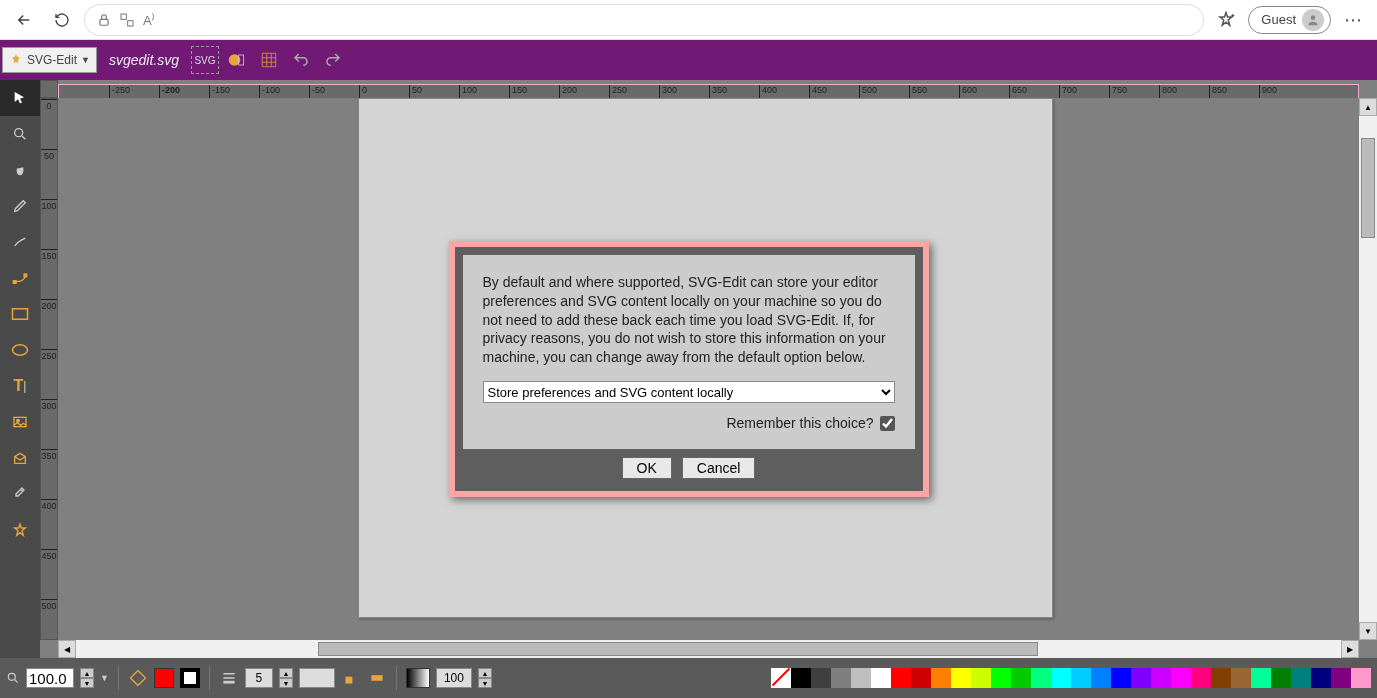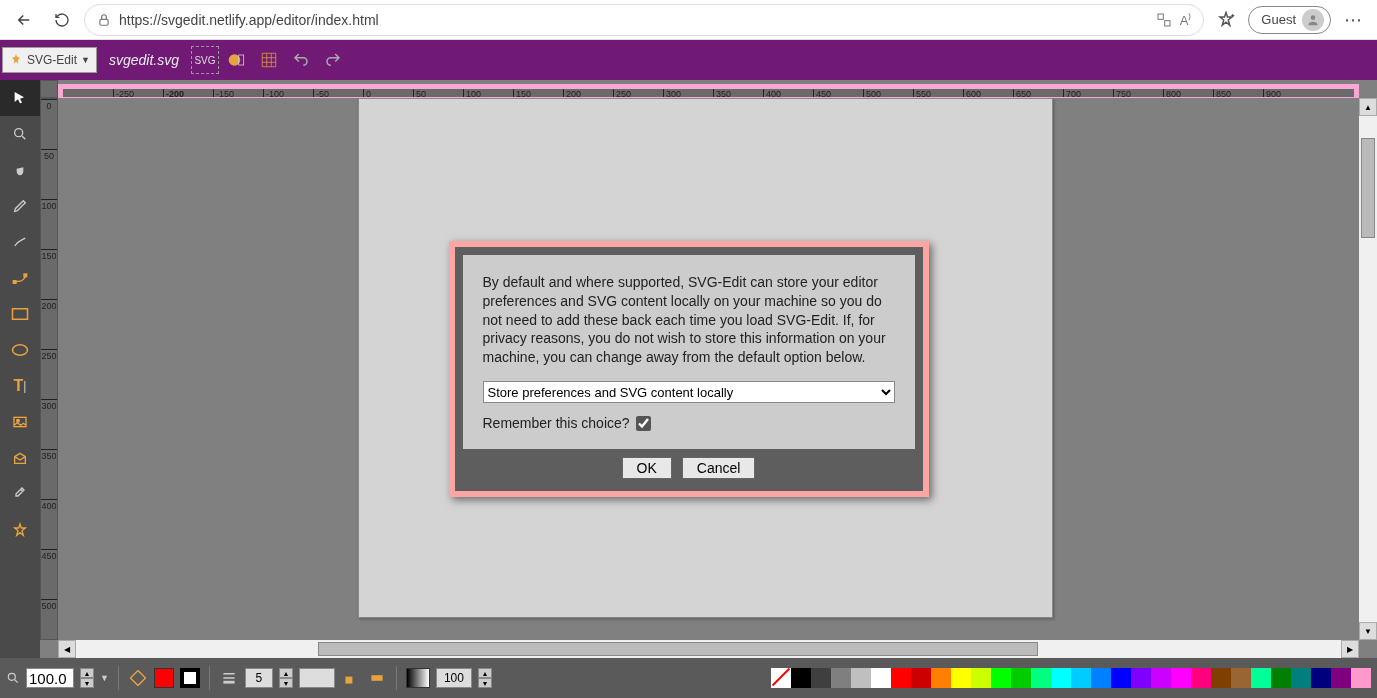--- a/index.html
+++ b/index.html
@@ -16,21 +16,21 @@
 .logo-btn svg { width: 14px; height: 14px; }
 .file-name { color: #eee; font-size: 14px; font-style: italic; padding: 0 8px; }
 .tb-icon { width: 28px; height: 28px; display: flex; align-items: center; justify-content: center; color: #ddd; }
 .tb-icon.gold { color: #e8a33d; }
 .left-toolbar { position: absolute; left: 0; top: 40px; bottom: 40px; width: 40px; background: #4a4a4a; display: flex; flex-direction: column; }
 .lt-btn { width: 40px; height: 36px; display: flex; align-items: center; justify-content: center; color: #ddd; }
 .lt-btn.active { background: #2a2a2a; color: #fff; }
 .lt-btn.gold { color: #e8a33d; }
 .canvas-area { position: absolute; left: 40px; right: 0; top: 40px; bottom: 40px; background: #808080; }
 .ruler-corner { position: absolute; left: 0; top: 0; width: 18px; height: 18px; background: #6a6a6a; border: 1px solid #555; }
-.ruler-h { position: absolute; left: 18px; right: 18px; top: 4px; height: 18px; background: #6a6a6a; border: 5px solid #f9a8d4; overflow: hidden; }
+.ruler-h { position: absolute; left: 18px; right: 18px; top: 4px; height: 18px; background: #6a6a6a; border: 1px solid #f9a8d4; overflow: hidden; }
 .ruler-h-inner { position: relative; height: 100%; }
 .ruler-h-tick { position: absolute; top: 0; font-size: 9px; color: #222; border-left: 1px solid #222; height: 100%; padding-left: 2px; }
 .ruler-v { position: absolute; top: 18px; bottom: 18px; left: 0; width: 18px; background: #6a6a6a; border: 1px solid #555; overflow: hidden; }
 .ruler-v-inner { position: relative; width: 100%; }
 .ruler-v-tick { position: absolute; left: 0; font-size: 9px; color: #222; border-top: 1px solid #222; width: 100%; padding-top: 1px; text-align: center; }
 .workspace { position: absolute; left: 18px; right: 18px; top: 18px; bottom: 18px; background: #808080; overflow: hidden; }
 .canvas-page { position: absolute; background: #d4d4d4; border: 1px solid #888; box-shadow: 1px 1px 3px rgba(0,0,0,0.3); }
 .vscroll { position: absolute; right: 0; top: 18px; bottom: 18px; width: 18px; background: #f0f0f0; }
 .vscroll-btn { height: 18px; background: #ddd; border: 1px solid #aaa; display: flex; align-items: center; justify-content: center; font-size: 8px; }
 .vscroll-thumb { position: absolute; left: 2px; right: 2px; top: 40px; height: 100px; background: #bbb; border: 1px solid #888; }
@@ -48,21 +48,21 @@
 .sw-input { width: 28px; height: 20px; font-size: 12px; background: #ddd; border: 1px solid #888; text-align: center; }
 .palette-strip { display: flex; margin-left: auto; }
 .pal { width: 20px; height: 20px; }
 .no-fill { background: #fff; position: relative; }
 .no-fill::after { content: ''; position: absolute; left: -2px; top: 8px; width: 24px; height: 2px; background: red; transform: rotate(-45deg); }
 .dialog-overlay { position: absolute; inset: 0; display: flex; align-items: center; justify-content: center; }
 .dialog { width: 480px; background: #5e5e5e; border: 6px solid #fca5a5; box-shadow: 3px 3px 8px rgba(0,0,0,0.5); padding: 8px; }
 .dialog-body { background: #ccc; padding: 18px 20px; font-size: 14px; color: #222; }
 .dialog-body p { line-height: 1.35; margin-bottom: 14px; }
 .dialog-body select { width: 100%; font-size: 13px; height: 22px; background: #fff; border: 1px solid #888; margin-bottom: 12px; }
-.remember { display: flex; align-items: center; gap: 6px; font-size: 14px; }
+.remember { display: flex; align-items: center; gap: 6px; font-size: 14px; justify-content: flex-end; }
 .remember input { width: 15px; height: 15px; accent-color: #555; }
 .dialog-buttons { display: flex; justify-content: center; gap: 10px; padding: 8px 0 4px; }
 .dialog-buttons button { padding: 2px 14px; font-size: 14px; background: #e8e8e8; border: 1px solid #666; }
 .grad-swatch { width: 24px; height: 20px; background: linear-gradient(to right, #000, #fff); border: 1px solid #333; }
 </style>
 </head>
 <body>
 
 <div class="browser-bar">
   <div class="bb-icon">
@@ -74,21 +74,20 @@
       <svg width="16" height="16" viewBox="0 0 24 24" fill="none" stroke="currentColor" stroke-width="2">
         <path d="M3 12a9 9 0 1 0 3-6.7L3 8"></path>
         <path d="M3 3v5h5"></path>
       </svg>
     </div>
   <div class="addr-wrap">
     <svg width="14" height="14" viewBox="0 0 24 24" fill="none" stroke="#777" stroke-width="2">
         <rect x="5" y="11" width="14" height="10" rx="2"></rect>
         <path d="M8 11V7a4 4 0 0 1 8 0v4"></path>
       </svg>
-    <span class="addr-text">https://svgedit.netlify.app/editor/index.html</span>
     <svg width="16" height="16" viewBox="0 0 24 24" fill="none" stroke="#777" stroke-width="1.5">
         <rect x="3" y="3" width="8" height="8"></rect>
         <rect x="13" y="13" width="8" height="8"></rect>
       </svg>
     <span style="font-size:13px;color:#777;">A⁾</span>
   </div>
   <div class="bb-icon">
       <svg width="18" height="18" viewBox="0 0 24 24" fill="none" stroke="#555" stroke-width="2">
         <path d="M12 2l2 6h6l-5 4 2 7-5-4-5 4 2-7-5-4h6z"></path>
         <path d="M19 6h4M21 4v4" stroke-width="1.5"></path>

